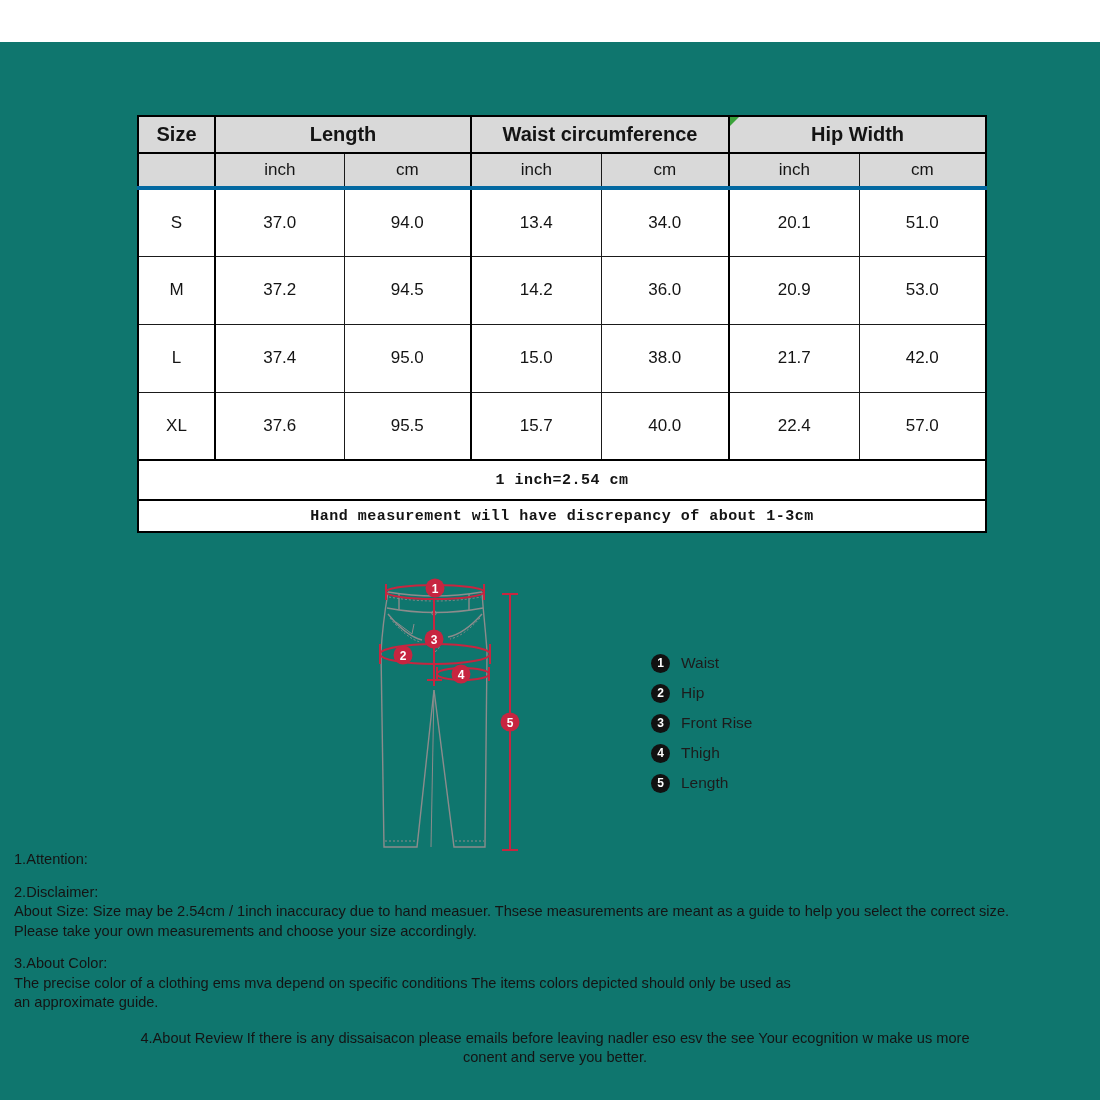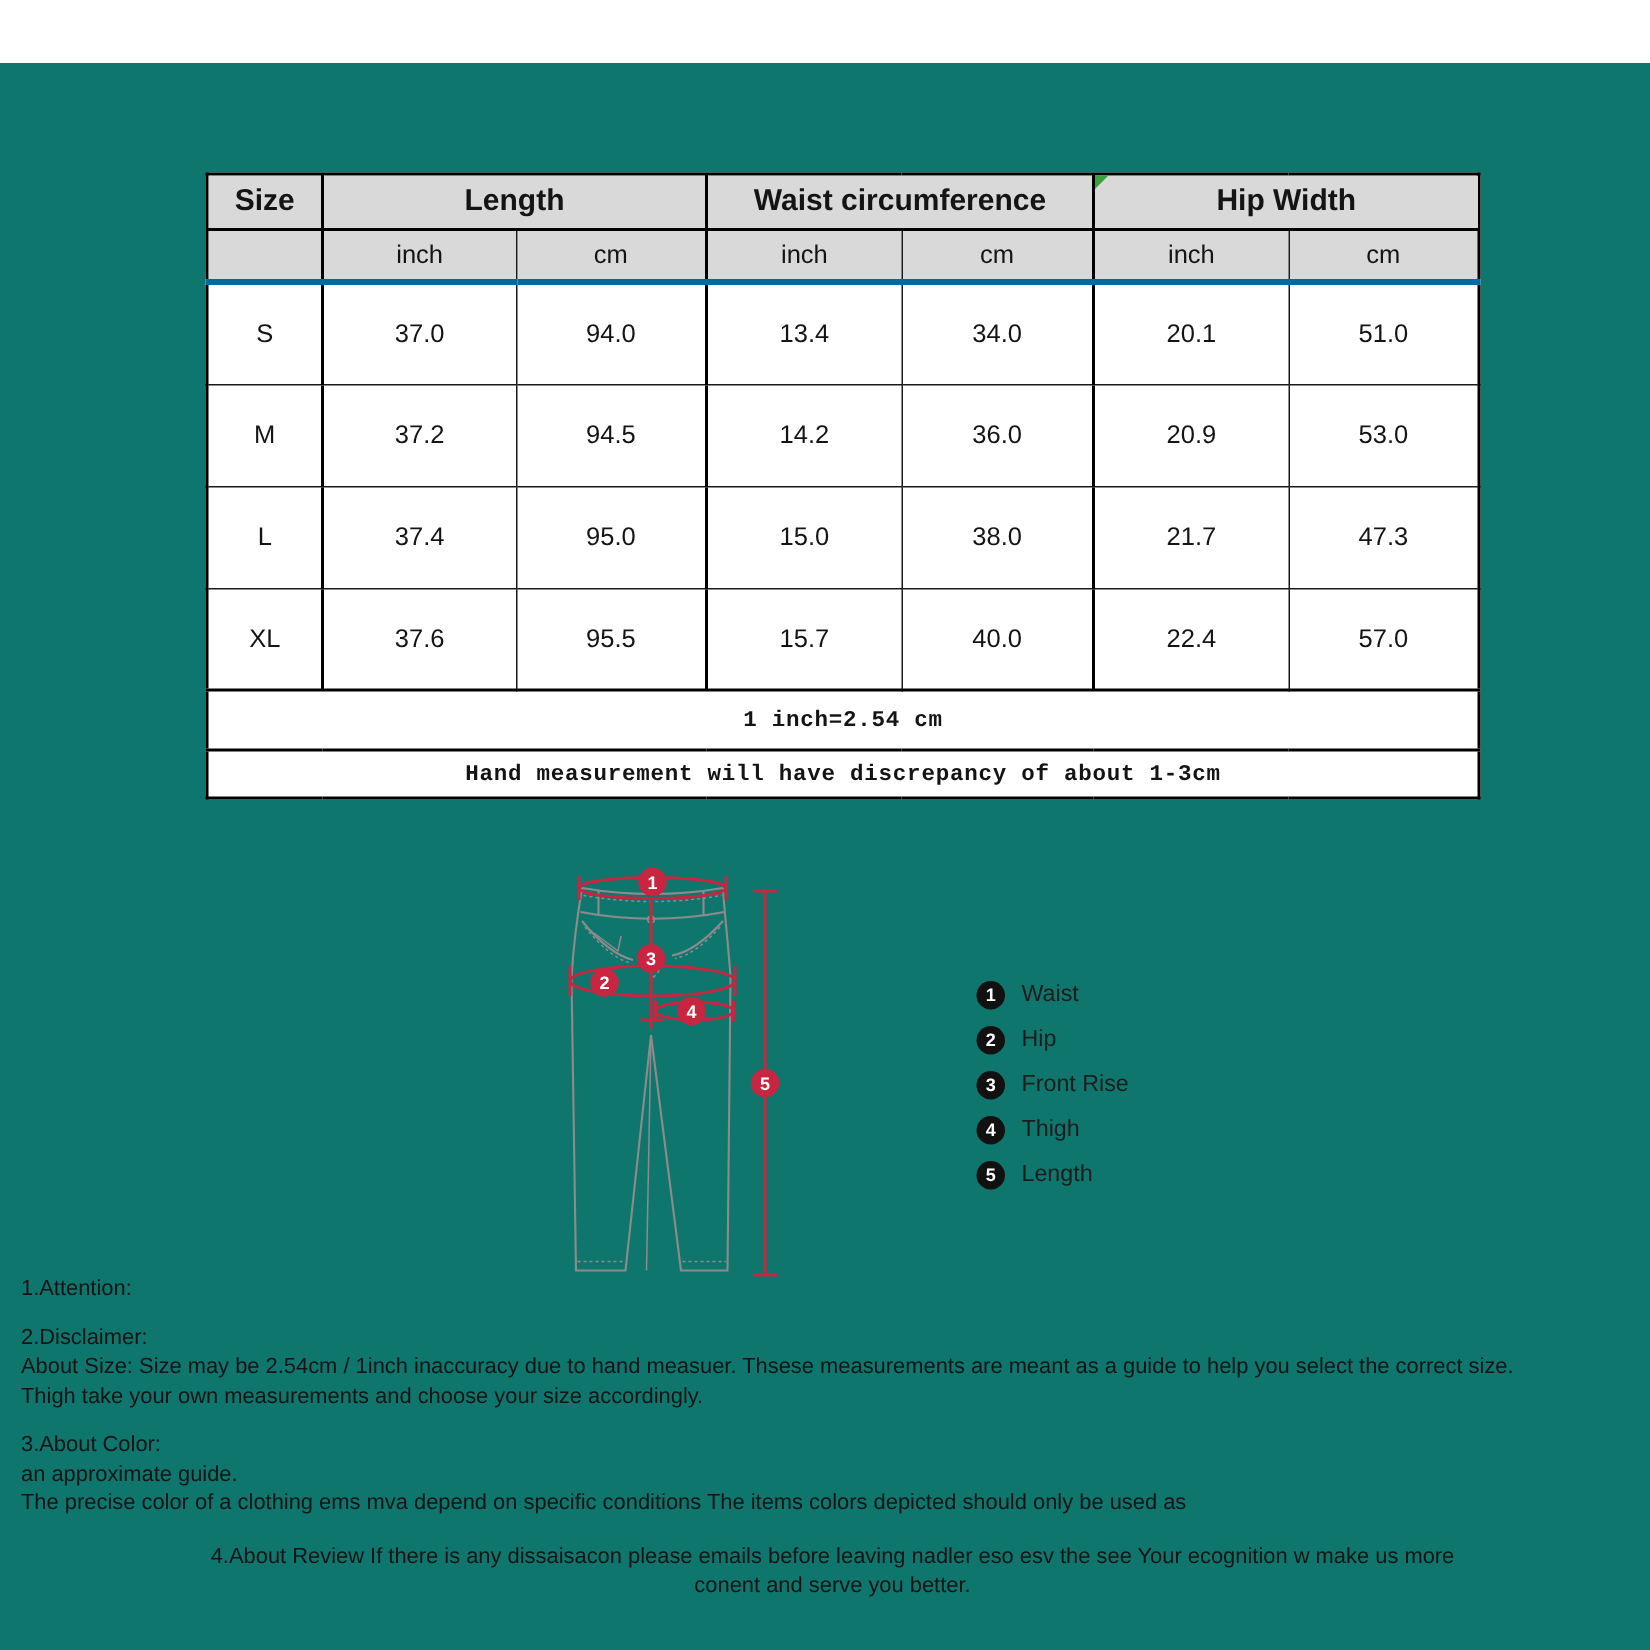--- a/index.html
+++ b/index.html
@@ -103,21 +103,21 @@
       <td class="gsep">20.9</td>
       <td>53.0</td>
     </tr>
     <tr class="drow">
       <td>L</td>
       <td class="gsep">37.4</td>
       <td>95.0</td>
       <td class="gsep">15.0</td>
       <td>38.0</td>
       <td class="gsep">21.7</td>
-      <td>47.3</td>
+      <td>42.0</td>
     </tr>
     <tr class="drow">
       <td>XL</td>
       <td class="gsep">37.6</td>
       <td>95.5</td>
       <td class="gsep">15.7</td>
       <td>40.0</td>
       <td class="gsep">22.4</td>
       <td>57.0</td>
     </tr>
@@ -208,26 +208,26 @@
     </div>
   </div>
 
   <div class="foot">
     <div class="sec">
       <div class="line">1.Attention:</div>
     </div>
     <div class="sec">
       <div class="line">2.Disclaimer:</div>
       <div class="line">About Size: Size may be 2.54cm / 1inch inaccuracy due to hand measuer. Thsese measurements are meant as a guide to help you select the correct size.</div>
-      <div class="line">Thigh take your own measurements and choose your size accordingly.</div>
+      <div class="line">Please take your own measurements and choose your size accordingly.</div>
     </div>
     <div class="sec">
       <div class="line">3.About Color:</div>
+      <div class="line">The precise color of a clothing ems mva depend on specific conditions The items colors depicted should only be used as</div>
       <div class="line">an approximate guide.</div>
-      <div class="line">The precise color of a clothing ems mva depend on specific conditions The items colors depicted should only be used as</div>
     </div>
     <div class="sec sec4">
       <div class="line">4.About Review If there is any dissaisacon please emails before leaving nadler eso esv the see Your ecognition w make us more</div>
       <div class="line">conent and serve you better.</div>
     </div>
   </div>
 
 </div>
 
 </body></html>

